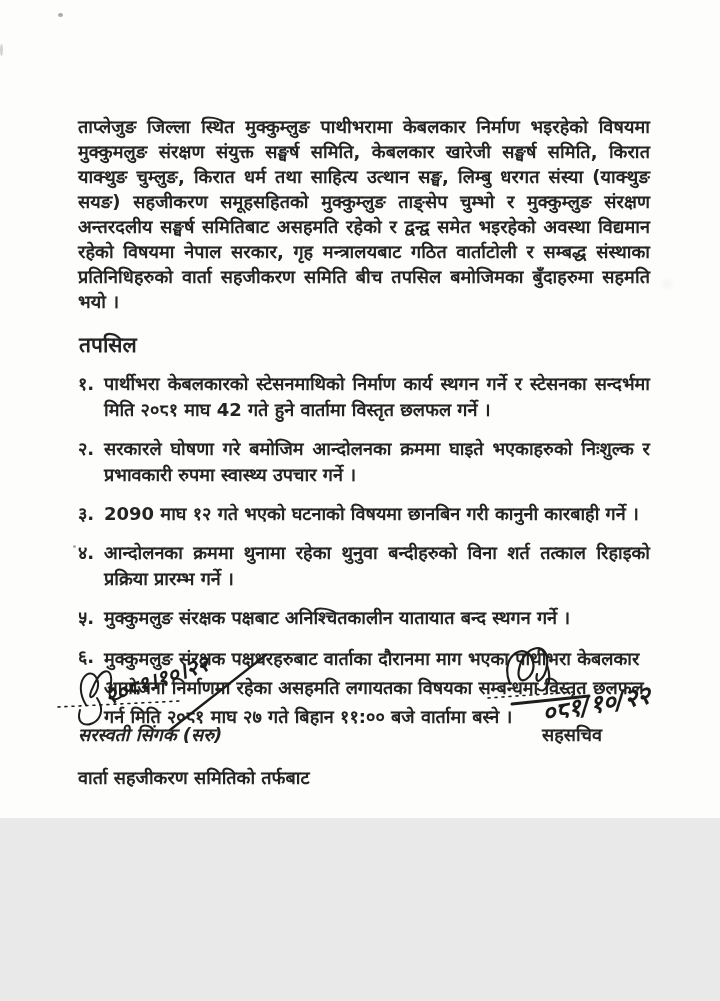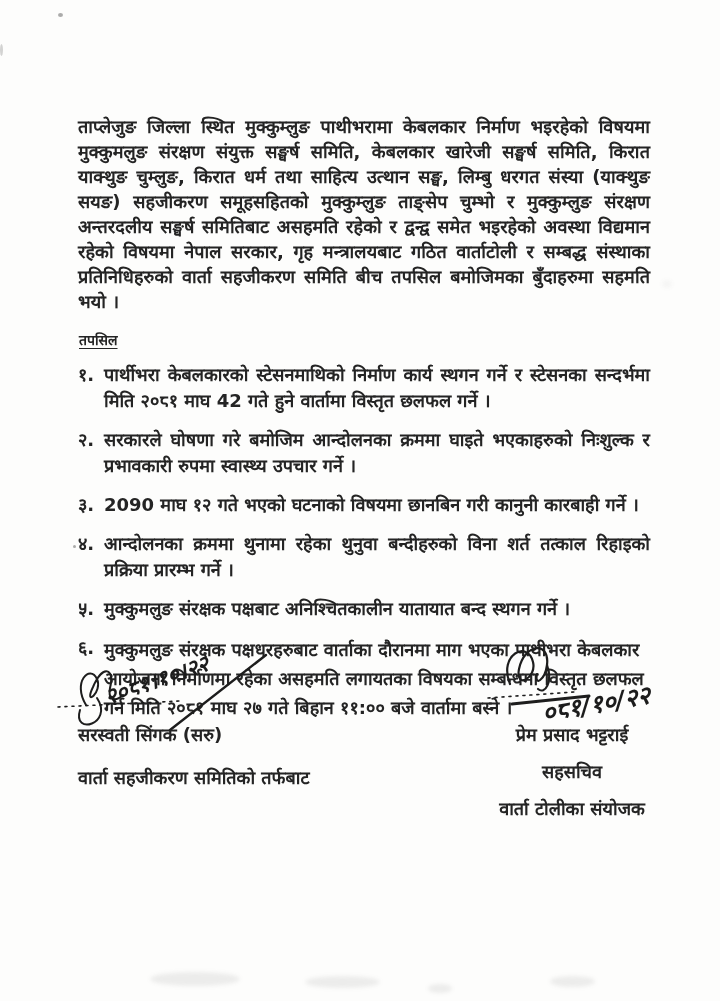--- a/index.html
+++ b/index.html
@@ -2,53 +2,53 @@
 <html lang="ne"><head>
 <meta charset="utf-8">
 <style>
   html,body{margin:0;padding:0;}
   body{
     width:720px;height:1001px;overflow:hidden;
     background:#e9e9e9;
     font-family:"DejaVu Sans",sans-serif;
   }
   .page{
-    position:relative;width:720px;height:1001px;
+    position:relative;width:720px;height:818px;
     background:#fdfdfc;color:#242424;overflow:hidden;
   }
   
   .content{
     position:absolute;left:78px;top:114px;width:572px;
   }
   .intro{
     margin:0;font-size:18px;line-height:25px;font-weight:600;
     text-align:justify;letter-spacing:.1px;
   }
   .heading{
-    margin:16px 0 0 1px;font-size:14px;font-weight:700;
-    text-decoration:underline;text-underline-offset:3px;
+    margin:16px 0 0 1px;font-size:21px;font-weight:700;
+    text-underline-offset:3px;
   }
   .points{margin:4px 0 0 0;padding:0;list-style:none;}
   .point{display:flex;margin-top:13px;font-size:18px;line-height:26px;font-weight:600;}
   .point .num{flex:none;width:26px;}
   .point .txt{flex:1;text-align:justify;}
   .point.wide .txt{line-height:29px;text-align:left;}
   
   .sigsvg{position:absolute;}
   .sig-left-svg{left:52px;top:648px;}
   .sig-right-svg{left:452px;top:638px;}
   .ink{stroke:#1d1d1d;fill:none;stroke-linecap:round;}
   .hand{
     font-family:"DejaVu Sans",sans-serif;font-style:italic;font-weight:700;
     fill:#1c1c1c;
   }
   .sig-name{
     position:absolute;font-size:18px;font-weight:600;white-space:nowrap;
   }
-  .left-name{left:78px;top:722px;}
+  .left-name{left:78px;top:722px;font-style:italic;}
   .left-role{left:78px;top:765px;}
   .right-block{
     position:absolute;left:452px;top:722px;width:240px;text-align:center;
     font-size:18px;font-weight:600;
   }
   .right-block .line{margin:0;}
   .right-block .line+.line{margin-top:13px;}
   
   .smudge{position:absolute;background:rgba(90,90,90,.10);border-radius:50%;filter:blur(2px);}
   .speck{position:absolute;background:rgba(70,70,70,.45);border-radius:50%;}
@@ -102,23 +102,21 @@
   <div class="sig-name left-role">वार्ता सहजीकरण समितिको तर्फबाट</div>
 
   <svg class="sigsvg sig-right-svg" width="255" height="105" viewBox="0 0 255 105">
     <path class="ink" stroke-width="1.6" stroke-dasharray="2,5" d="M36,60 L122,54"></path>
     <path class="ink" stroke-width="2.2" d="M58,46 C46,16 76,2 81,24 C85,40 63,52 67,31 C72,6 98,2 95,27 C93,42 82,49 85,36"></path>
     <path class="ink" stroke-width="2.2" d="M95,27 C101,44 93,57 86,51"></path>
     <path class="ink" stroke-width="3" d="M60,66 L137,58"></path>
     <text class="hand" x="92" y="84" font-size="25" transform="rotate(-10 92 84)">०८१/१०/२२</text>
   </svg>
   <div class="right-block">
-    <p class="line">प्रेम प्रसाद भट्टराई</p>
     <p class="line">सहसचिव</p>
-    <p class="line">वार्ता टोलीका संयोजक</p>
   </div>
 
   <div class="speck" style="left:58px;top:13px;width:5px;height:4px;"></div>
   <div class="speck" style="left:0px;top:44px;width:3px;height:12px;opacity:.5;"></div>
   <div class="speck" style="left:130px;top:225px;width:3px;height:3px;opacity:.4;"></div>
   <div class="speck" style="left:73px;top:545px;width:3px;height:3px;"></div>
   <div class="smudge" style="left:150px;top:972px;width:90px;height:14px;"></div>
   <div class="smudge" style="left:305px;top:976px;width:75px;height:12px;"></div>
   <div class="smudge" style="left:428px;top:984px;width:24px;height:9px;"></div>
   <div class="smudge" style="left:550px;top:976px;width:45px;height:11px;"></div>

